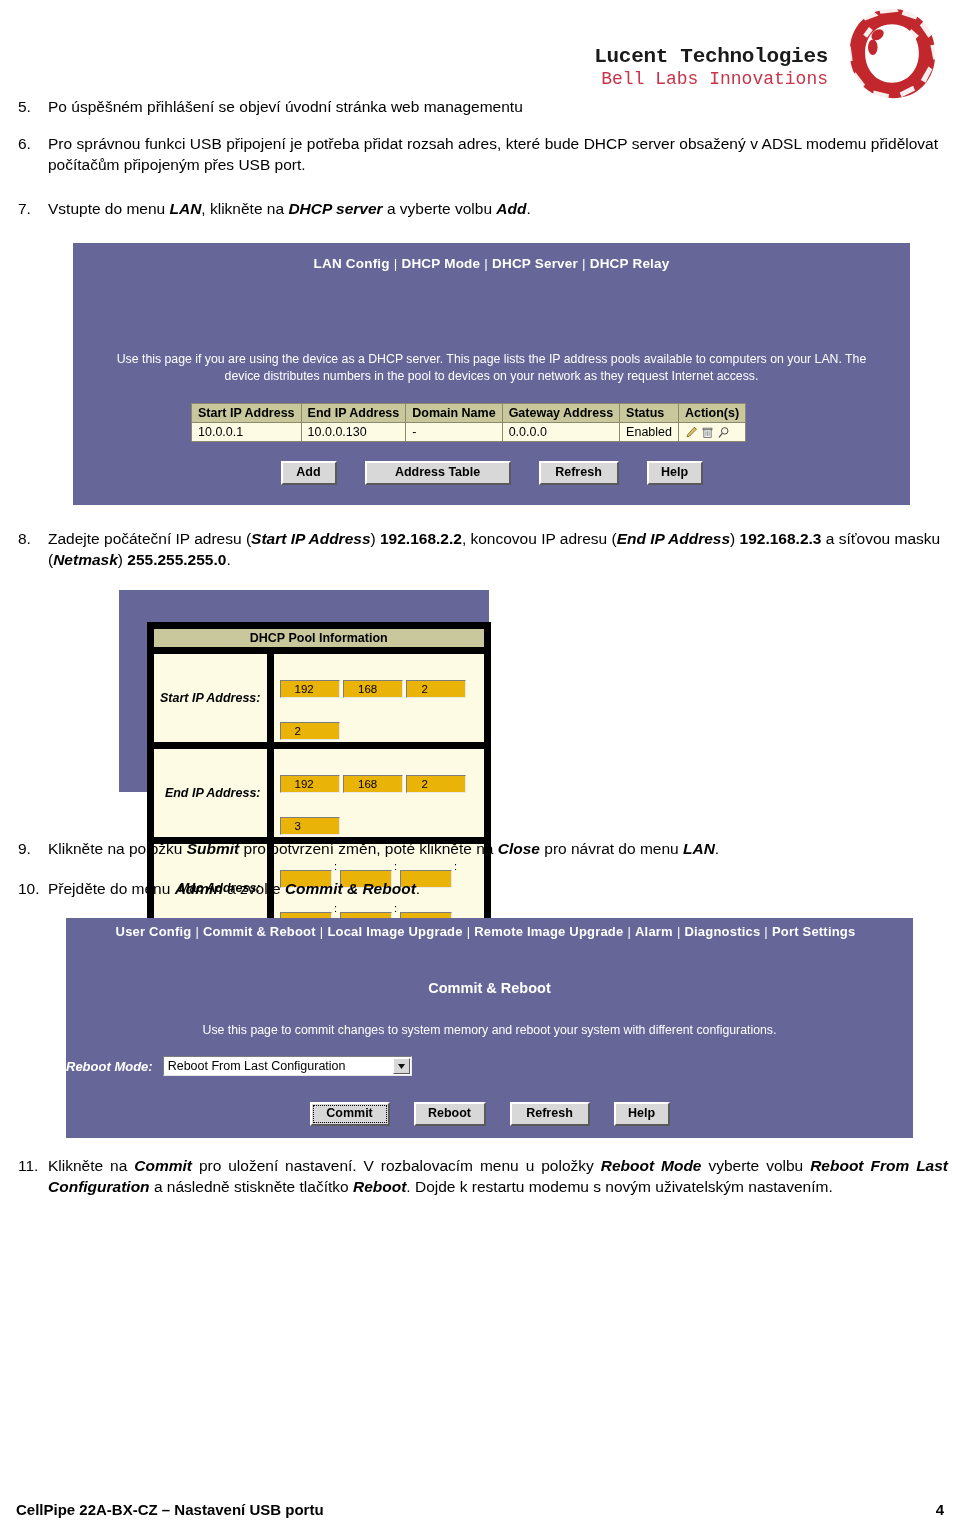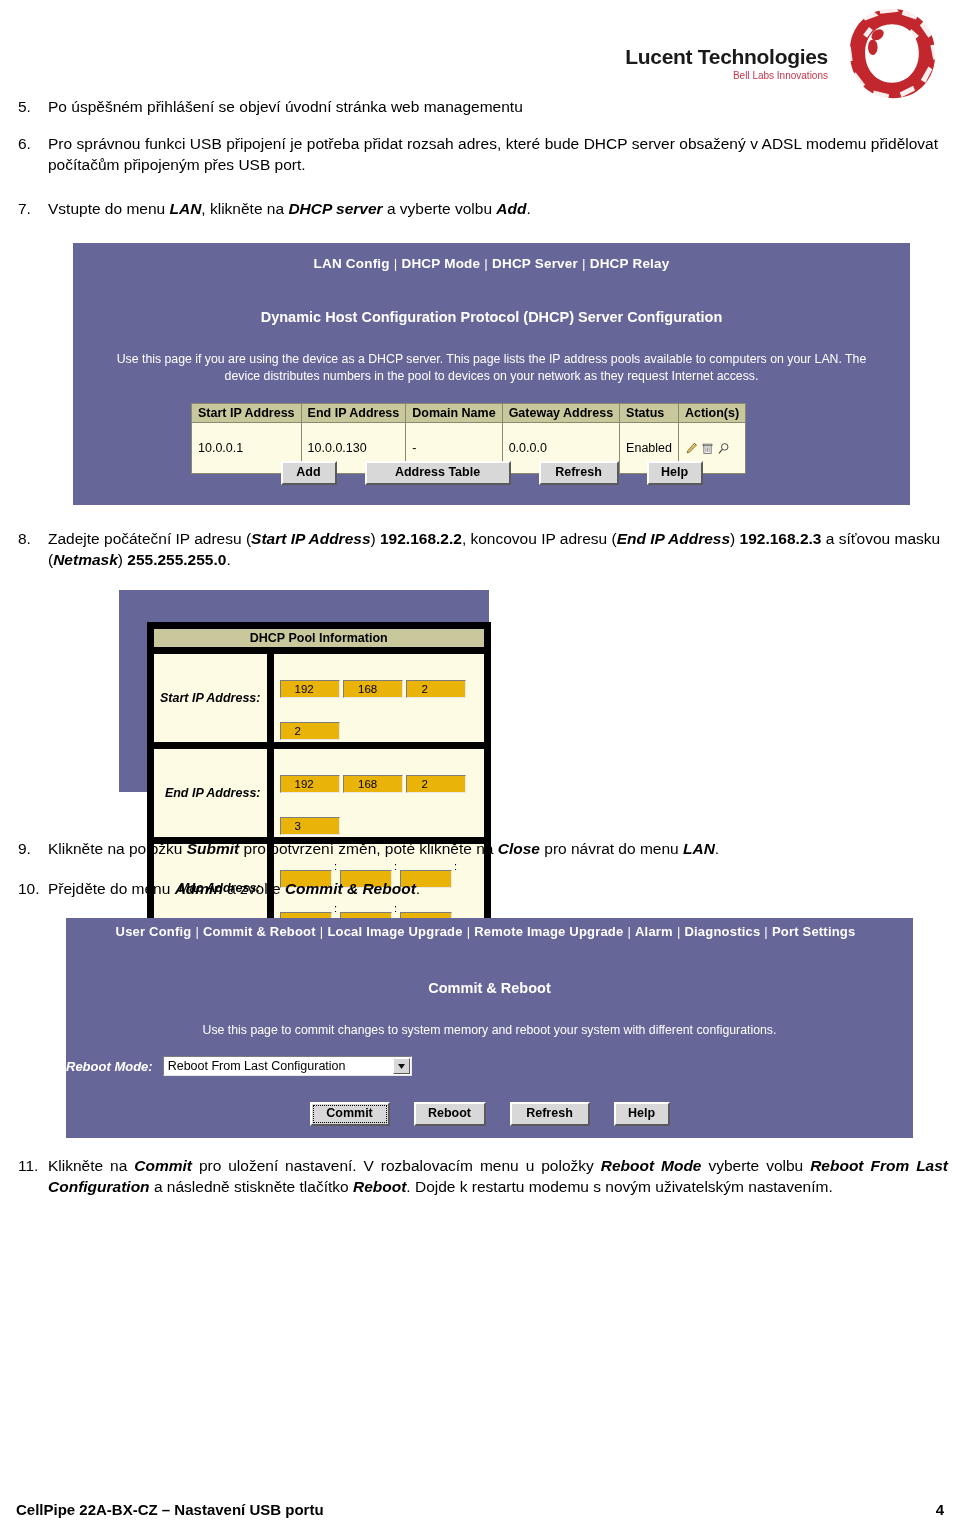--- a/index.html
+++ b/index.html
@@ -16,38 +16,39 @@
     overflow: hidden;
   }
 
   
   .logo-block {
     position: absolute;
     top: 4px;
     right: 14px;
     width: 350px;
     height: 98px;
+    font-family: Liberation Mono, monospace;
   }
   .logo-text {
     position: absolute;
     right: 118px;
     top: 42px;
     text-align: right;
     width: 240px;
   }
   .logo-title {
     font-size: 21px;
     font-weight: bold;
     color: #1a1a1a;
     letter-spacing: -0.3px;
     line-height: 1.05;
     white-space: nowrap;
   }
   .logo-sub {
-    font-size: 10px;
+    font-size: 18px;
     color: #c8344a;
     line-height: 1.1;
     margin-top: 2px;
     white-space: nowrap;
   }
   .logo-ring {
     position: absolute;
     right: 6px;
     top: 2px;
     width: 96px;
@@ -136,21 +137,21 @@
     background: #c8c89c;
     border: 1px solid #8a8a6e;
     font-weight: bold;
     padding: 2px 6px;
     text-align: left;
     white-space: nowrap;
     color: #000;
   }
   .pool-table td {
     border: 1px solid #8a8a6e;
-    padding: 18px 6px;
+    padding: 2px 6px;
     background: #fdfbe4;
     white-space: nowrap;
     color: #000;
   }
   .act-icons { display: flex; gap: 3px; align-items: center; }
 
   
   .form-table {
     border-collapse: collapse;
     background: #fdfbe4;
@@ -295,21 +296,20 @@
   <span class="step-num">7.</span>
   <span class="step-body"><span>Vstupte do menu </span><b class="bi">LAN</b><span>, klikněte na </span><b class="bi">DHCP server</b><span> a vyberte volbu </span><b class="bi">Add</b><span>.</span></span>
 </div>
 
 <div class="panel" style="left:73px; top:243px; width:837px; height:262px;">
 
   <div class="panel-nav" style="position:absolute; left:0; right:0; top:13px;">
     <span>LAN Config</span><span class="sep">|</span><span>DHCP Mode</span><span class="sep">|</span><span>DHCP Server</span><span class="sep">|</span><span>DHCP Relay</span>
   </div>
 
-  <div class="panel-heading" style="position:absolute; left:0; right:0; top:66px;">Dynamic Host Configuration Protocol (DHCP) Server Configuration</div>
 
   <div class="panel-desc" style="position:absolute; left:10px; right:10px; top:108px;">Use this page if you are using the device as a DHCP server. This page lists the IP address pools available to computers on your LAN. The device distributes numbers in the pool to devices on your network as they request Internet access.</div>
 
   <table class="pool-table" style="position:absolute; left:118px; top:160px;">
     <thead>
       <tr>
         <th>Start IP Address</th>
         <th>End IP Address</th>
         <th>Domain Name</th>
         <th>Gateway Address</th>

